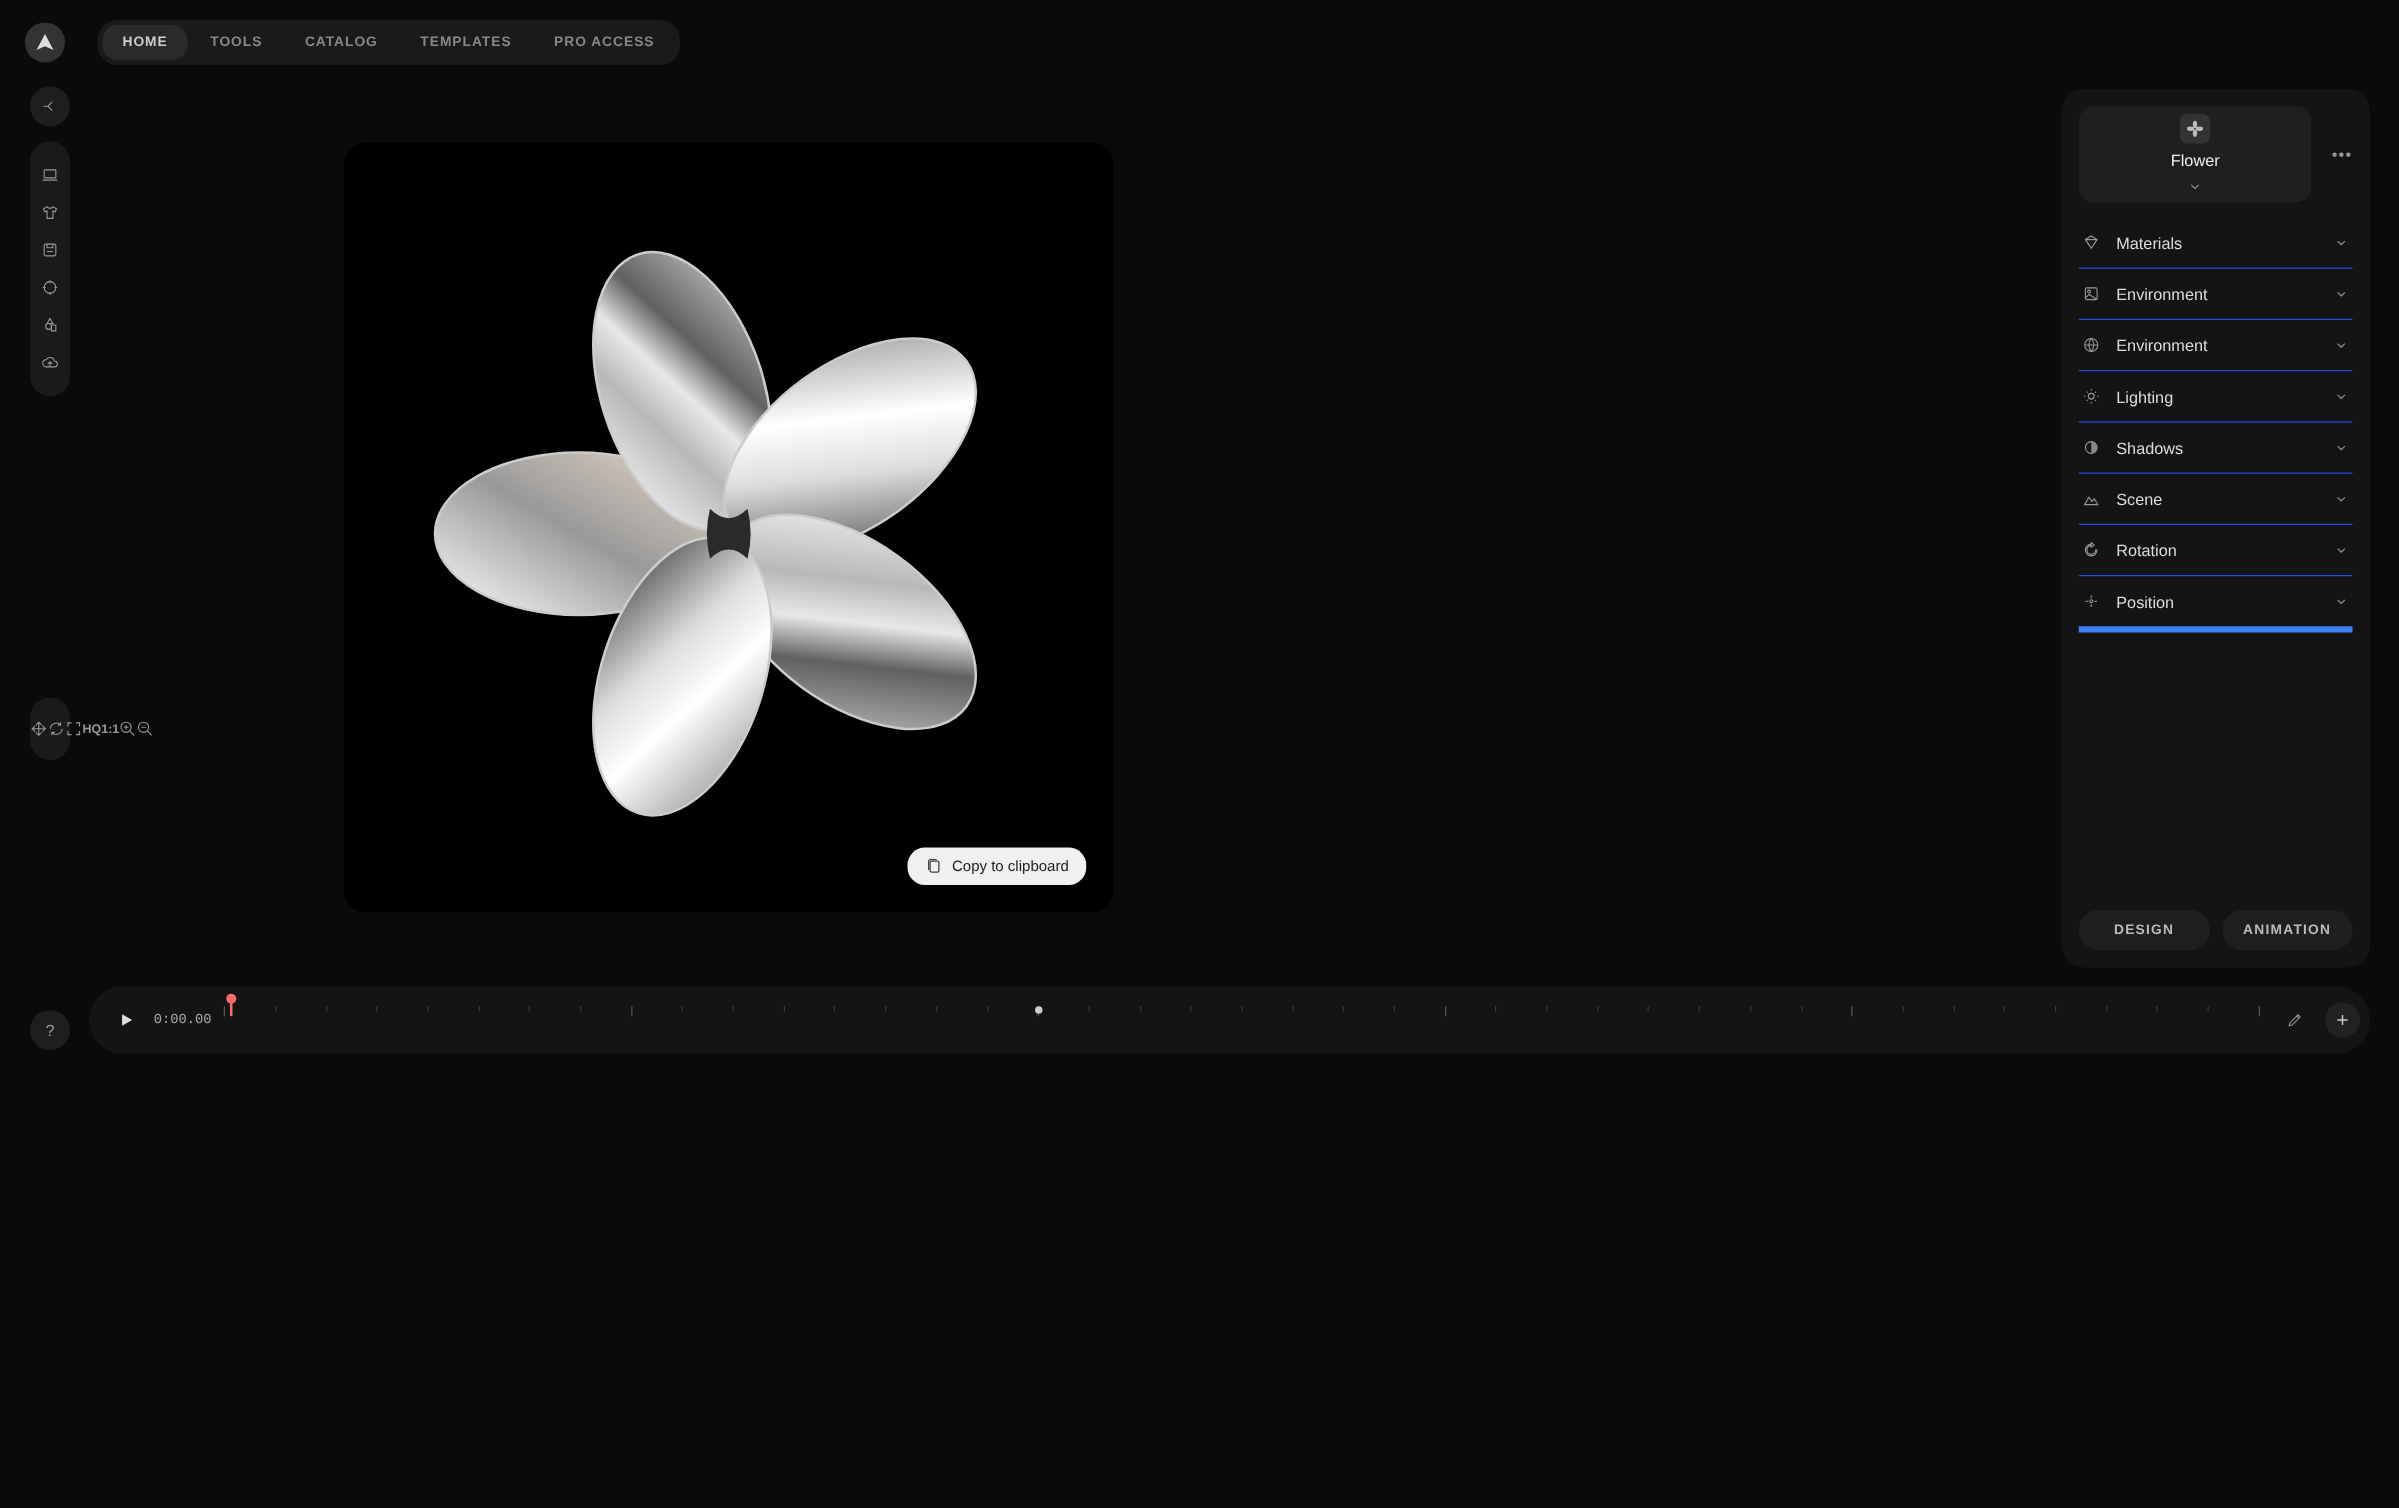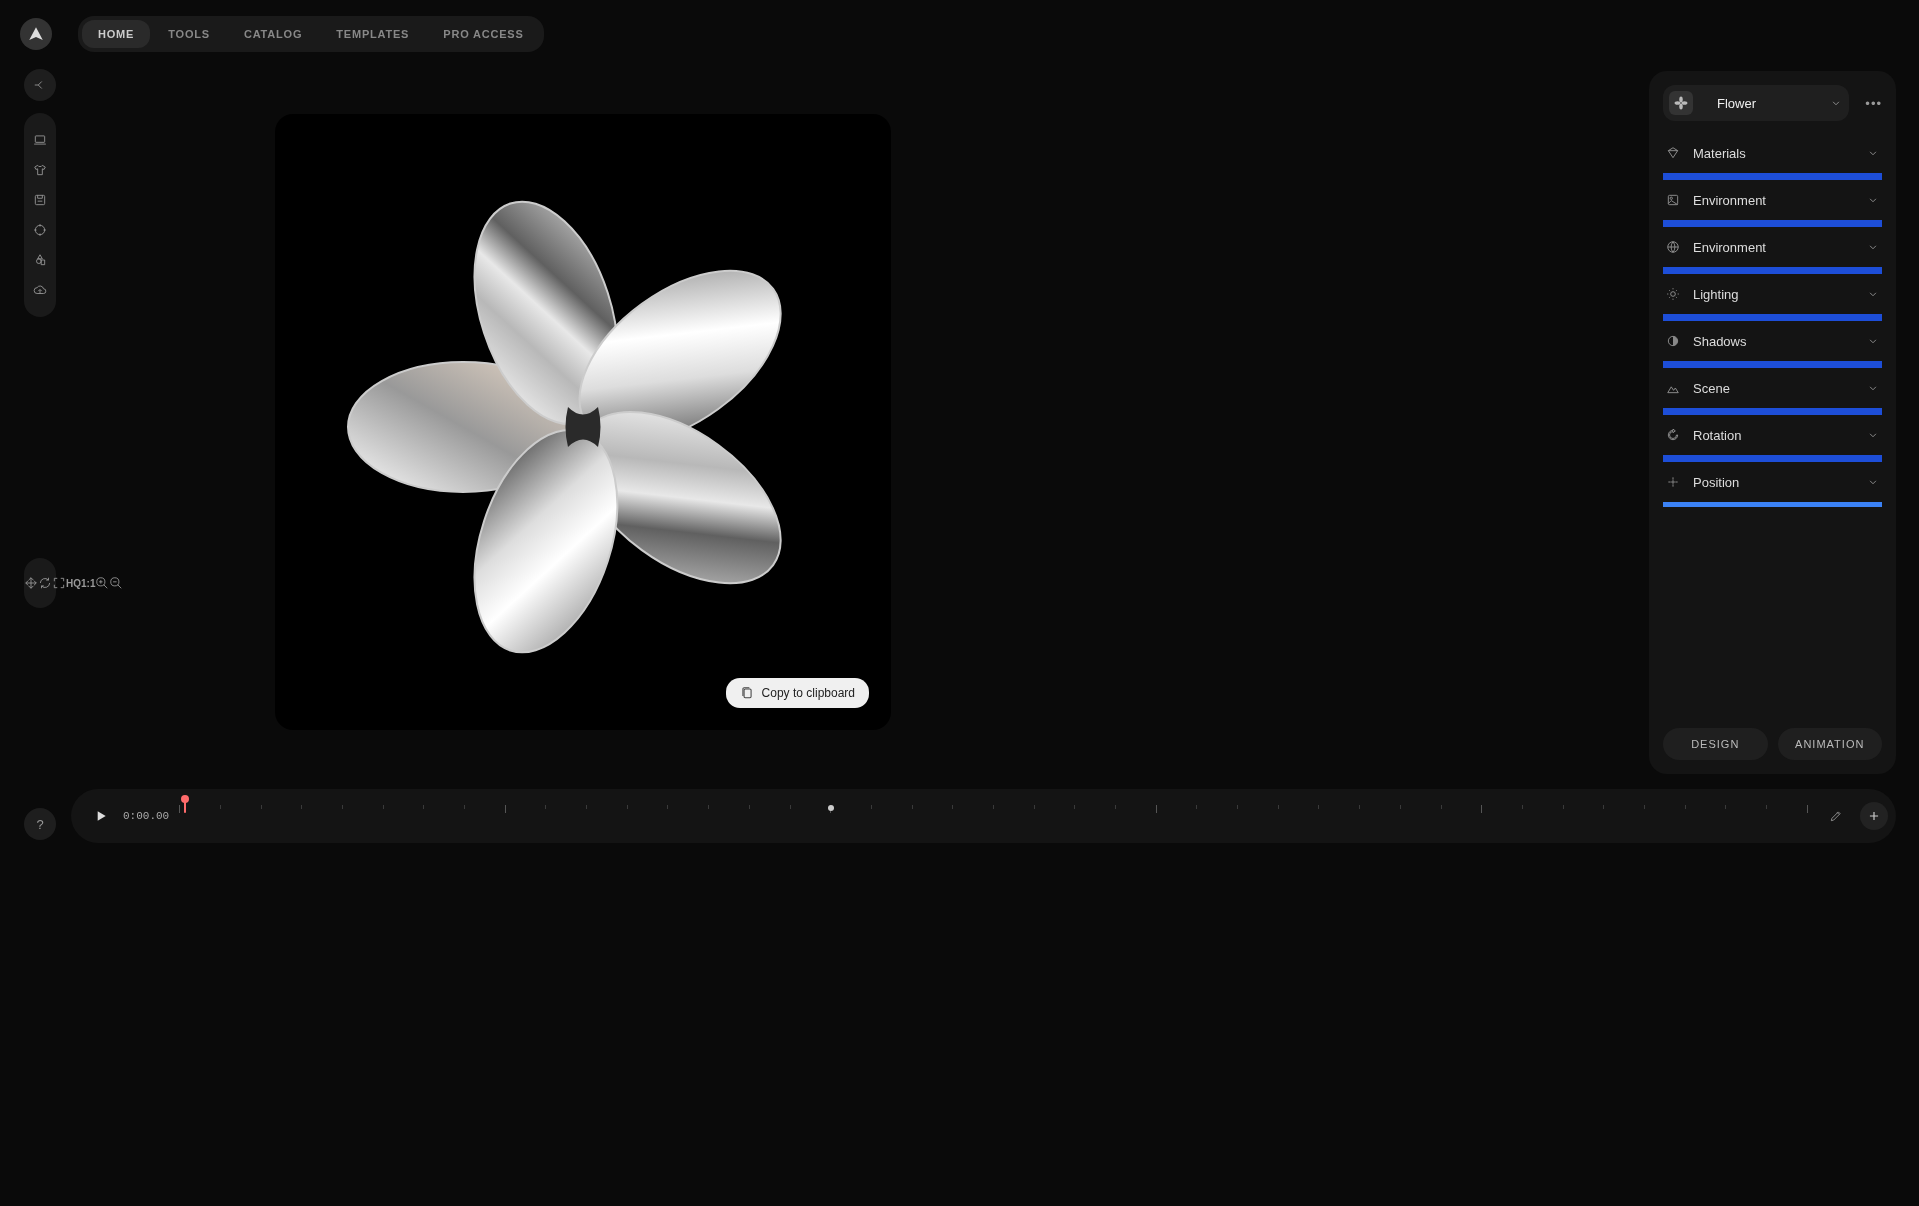--- a/index.html
+++ b/index.html
@@ -212,42 +212,43 @@
   padding: 14px;
   display: flex;
   flex-direction: column;
 }
 .object-selector {
   background: #1f1f1f;
   border-radius: 12px;
   padding: 6px;
   display: flex;
   align-items: center;
-  gap: 24px;
+  gap: 6px;
+  flex-direction: column;
 }
 .object-thumb {
   width: 24px; height: 24px;
   border-radius: 6px;
   background: #333;
   display: flex;
   align-items: center;
   justify-content: center;
 }
 .object-name { flex: 1; font-size: 13px; color: #eee; }
 .more-dots { cursor: pointer; margin-left: 8px; color: #999; letter-spacing: 1px; }
 .section-list {
   margin-top: 12px;
   flex: 1;
 }
 .section-row {
   display: flex;
   align-items: center;
   gap: 12px;
   padding: 12px 2px;
-  border-bottom: 7px solid #1d4ed8;
+  border-bottom: 1px solid #1d4ed8;
   cursor: pointer;
 }
 .section-row:last-child { border-bottom: 5px solid #3b82f6; }
 .section-icon {
   width: 16px; height: 16px;
   color: #888;
   display: flex;
   align-items: center;
   justify-content: center;
 }
@@ -259,21 +260,21 @@
   margin-top: auto;
 }
 .panel-tab {
   flex: 1;
   background: #1f1f1f;
   border-radius: 16px;
   padding: 10px 0;
   text-align: center;
   font-size: 11px;
   letter-spacing: 1px;
-  font-weight: 400;
+  font-weight: 700;
   color: #bbb;
   cursor: pointer;
 }
 
 
 .timeline {
   position: absolute;
   left: 71px;
   right: 23px;
   top: 789px;

